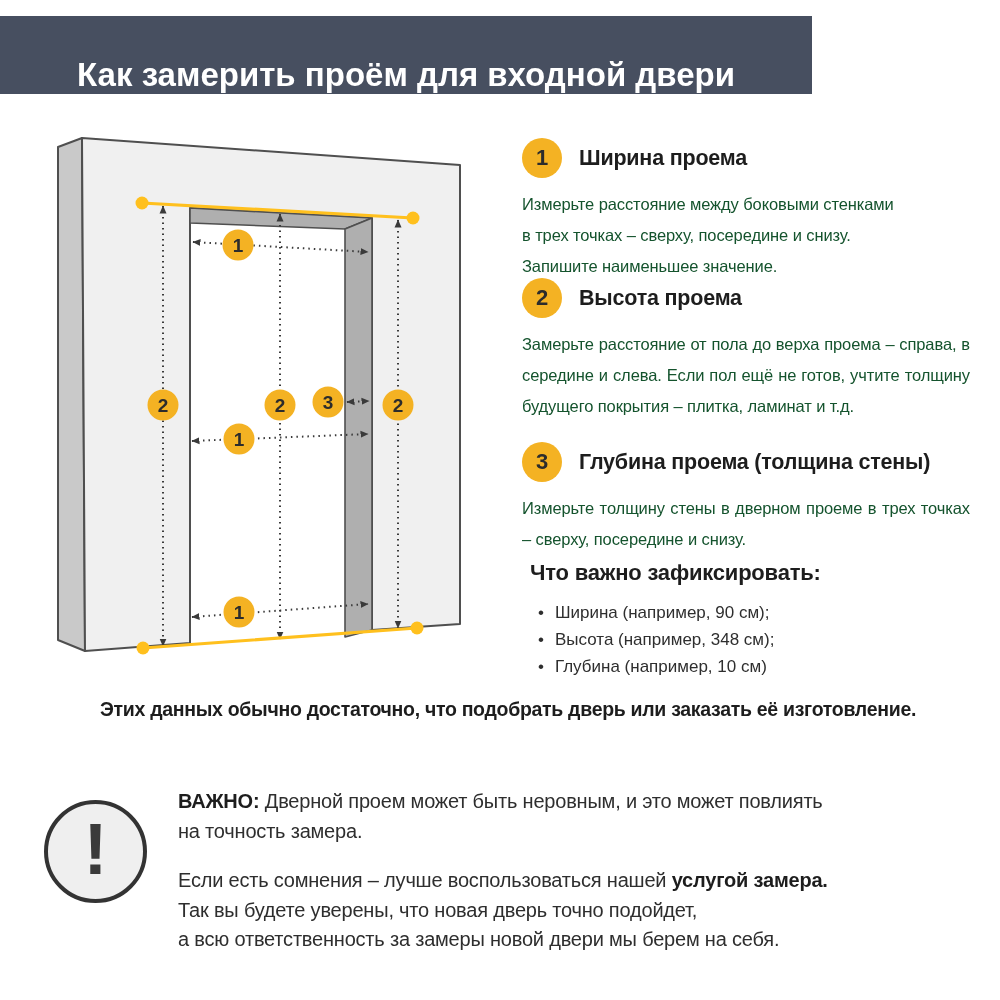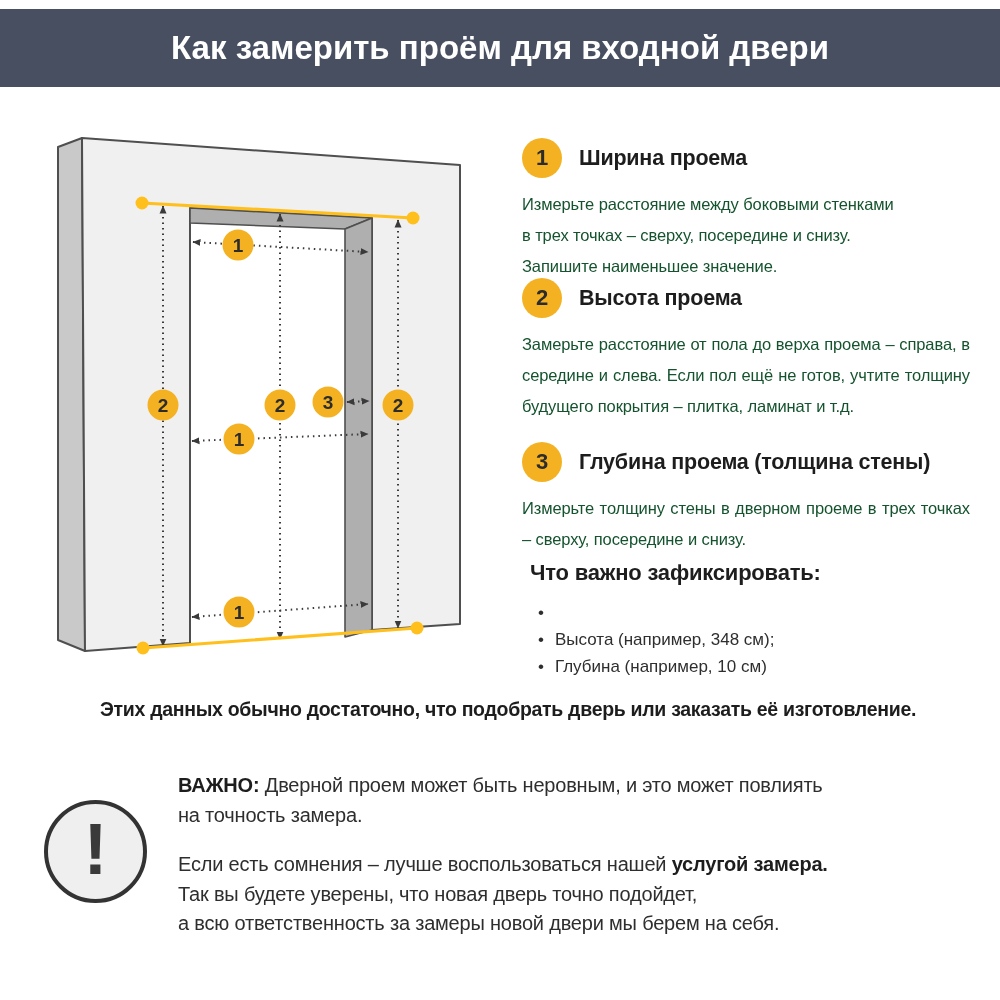--- a/index.html
+++ b/index.html
@@ -2,22 +2,22 @@
 <html lang="ru" style="--accent: #F4B223; --tape: #FFC01E; --header-bg: #474F60; --wall-front: #F0F0F0; --wall-side: #C9C9C9; --wall-inner: #AFAFAF; --outline: #4F4F4F;"><head>
 <meta charset="utf-8">
 <style>
   html,body{margin:0;padding:0;background:#fff;}
   #canvas{
     position:relative;width:1000px;height:1000px;background:#ffffff;
     font-family:"Liberation Sans", sans-serif;overflow:hidden;color:#2e2e2e;
   }
   
   .header{
-    position:absolute;left:0;top:9px;width:1000px;height:78px;
-    background:var(--header-bg);display:flex;align-items:center;justify-content:center;
+    position:absolute;left:0;top:16px;width:812px;height:78px;
+    background:var(--header-bg);display:flex;align-items:flex-end;justify-content:center;
   }
   .header h1{
     margin:0;color:#ffffff;font-size:33px;font-weight:700;letter-spacing:0;
   }
   
   #diagram{position:absolute;left:30px;top:120px;}
   .face-front{fill:var(--wall-front);stroke:var(--outline);stroke-width:2;stroke-linejoin:round;}
   .face-side{fill:var(--wall-side);stroke:var(--outline);stroke-width:2;stroke-linejoin:round;}
   .face-inner{fill:var(--wall-inner);stroke:var(--outline);stroke-width:1.6;stroke-linejoin:round;}
   .dotline{fill:none;stroke:#3a3a3a;stroke-width:2;stroke-dasharray:1.5 4;}
@@ -50,21 +50,21 @@
     position:absolute;left:8px;top:698px;width:1000px;text-align:center;
     font-size:19.5px;font-weight:700;color:#1d1d1d;letter-spacing:-0.3px;
   }
   
   .warn-icon{
     position:absolute;left:44px;top:800px;width:103px;height:103px;border-radius:50%;
     background:#efefef;border:4.5px solid #333333;box-sizing:border-box;
     display:flex;align-items:center;justify-content:center;
   }
   .warn-icon span{font-size:72px;font-weight:700;color:#3a3a3a;line-height:1;transform:translateY(-3px);}
-  .warn-text{position:absolute;left:178px;top:771px;width:775px;}
+  .warn-text{position:absolute;left:178px;top:787px;width:775px;}
   .warn-text p{margin:0;font-size:20px;line-height:29.5px;color:#2e2e2e;letter-spacing:-0.2px;}
   .warn-text p + p{margin-top:20px;}
   .warn-text strong{color:#1d1d1d;}
 </style>
 </head>
 <body>
 
 <div id="canvas">
 
   <div class="header">
@@ -156,20 +156,21 @@
         <div class="step-title">Глубина проема (толщина стены)</div>
       </div>
       <p class="step-body just">Измерьте толщину стены в дверном проеме в трех точках – сверху, посередине и снизу.</p>
     </div>
 
     <div class="checklist" style="top:560px;">
       <p class="checklist-title">Что важно зафиксировать:</p>
       <ul class="checklist-items">
         <li>
           <span class="bullet">•</span>
+          <span>Ширина (например, 90 см);</span>
         </li>
         <li>
           <span class="bullet">•</span>
           <span>Высота (например, 348 см);</span>
         </li>
         <li>
           <span class="bullet">•</span>
           <span>Глубина (например, 10 см)</span>
         </li>
       </ul>

